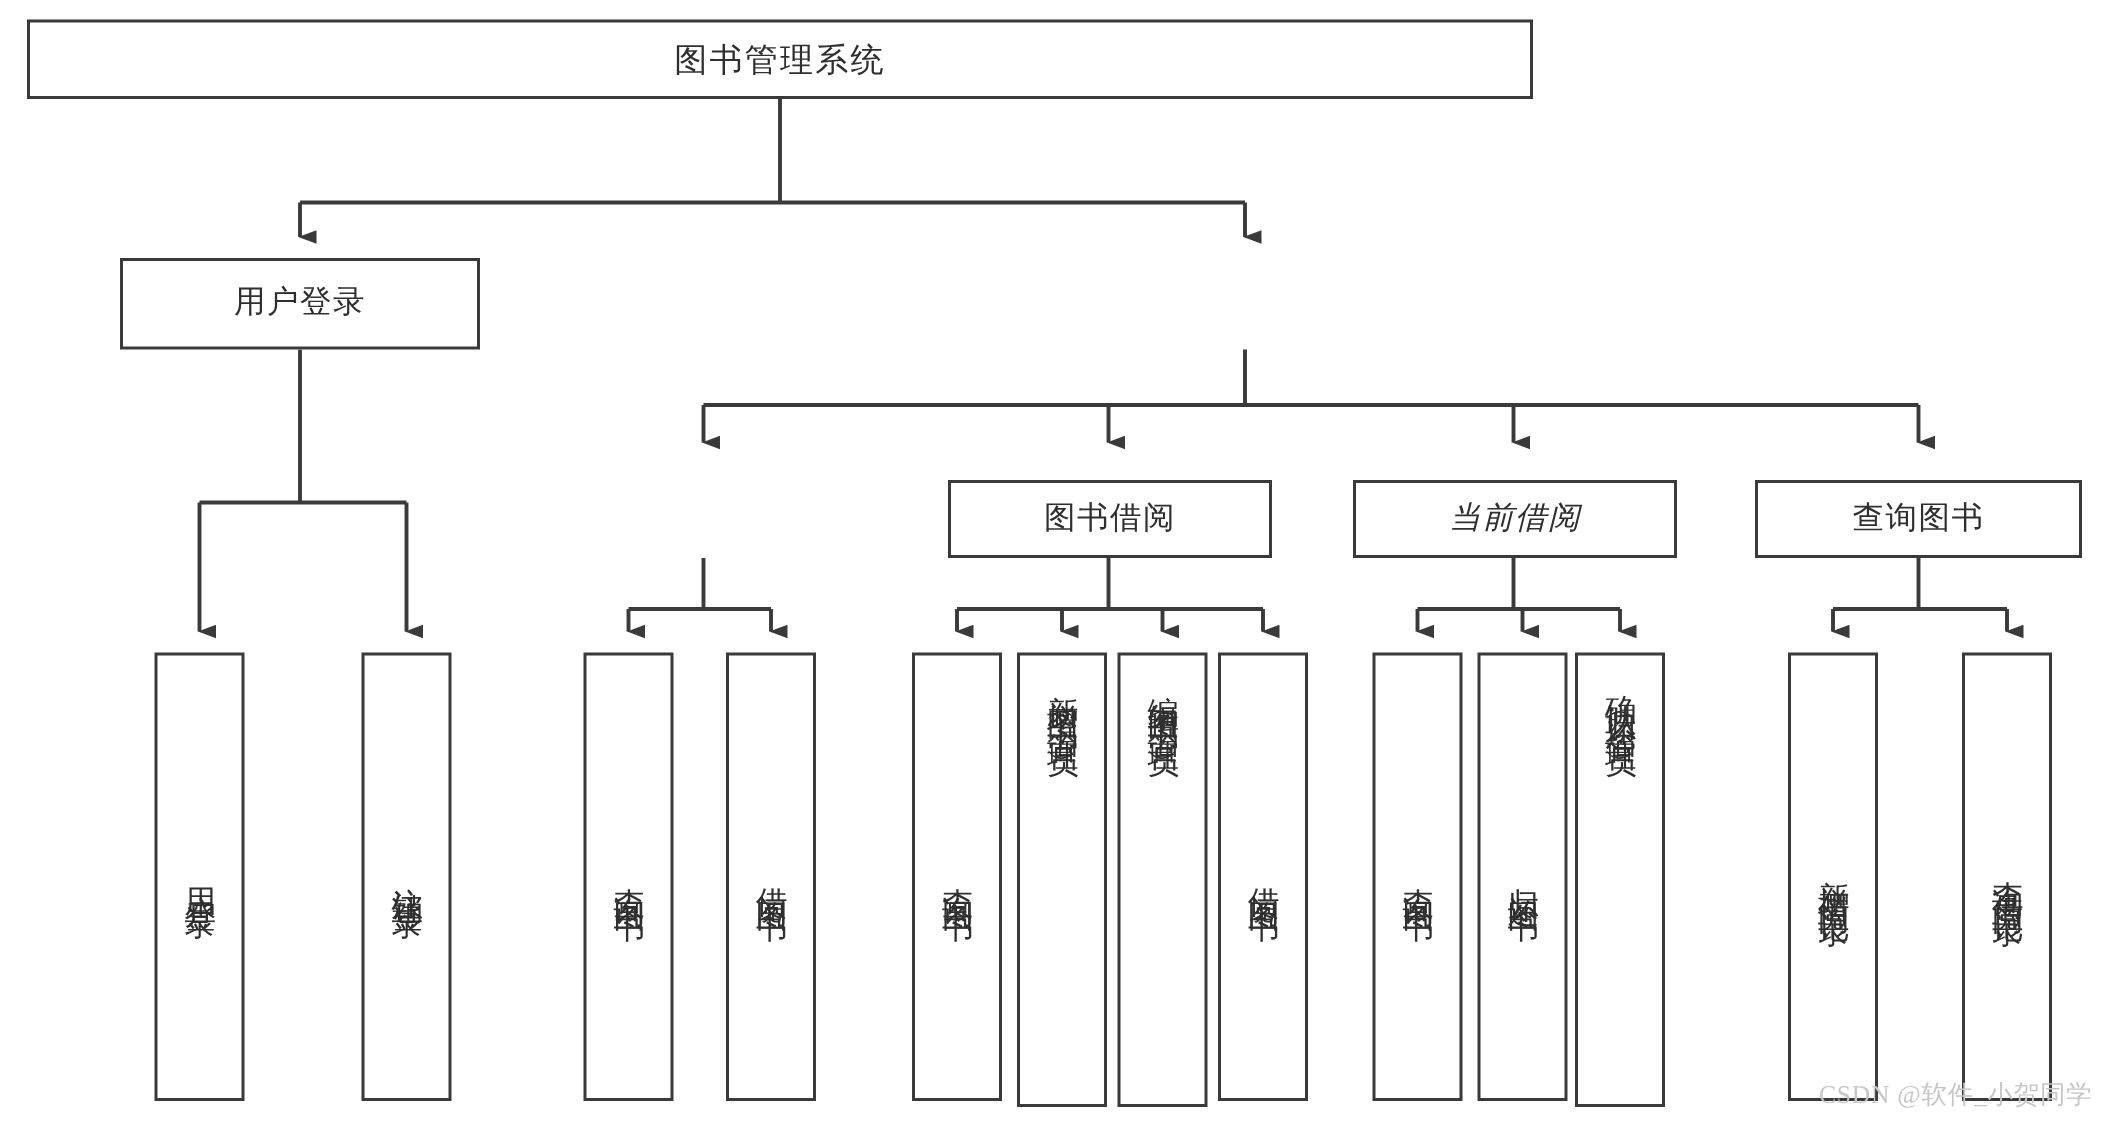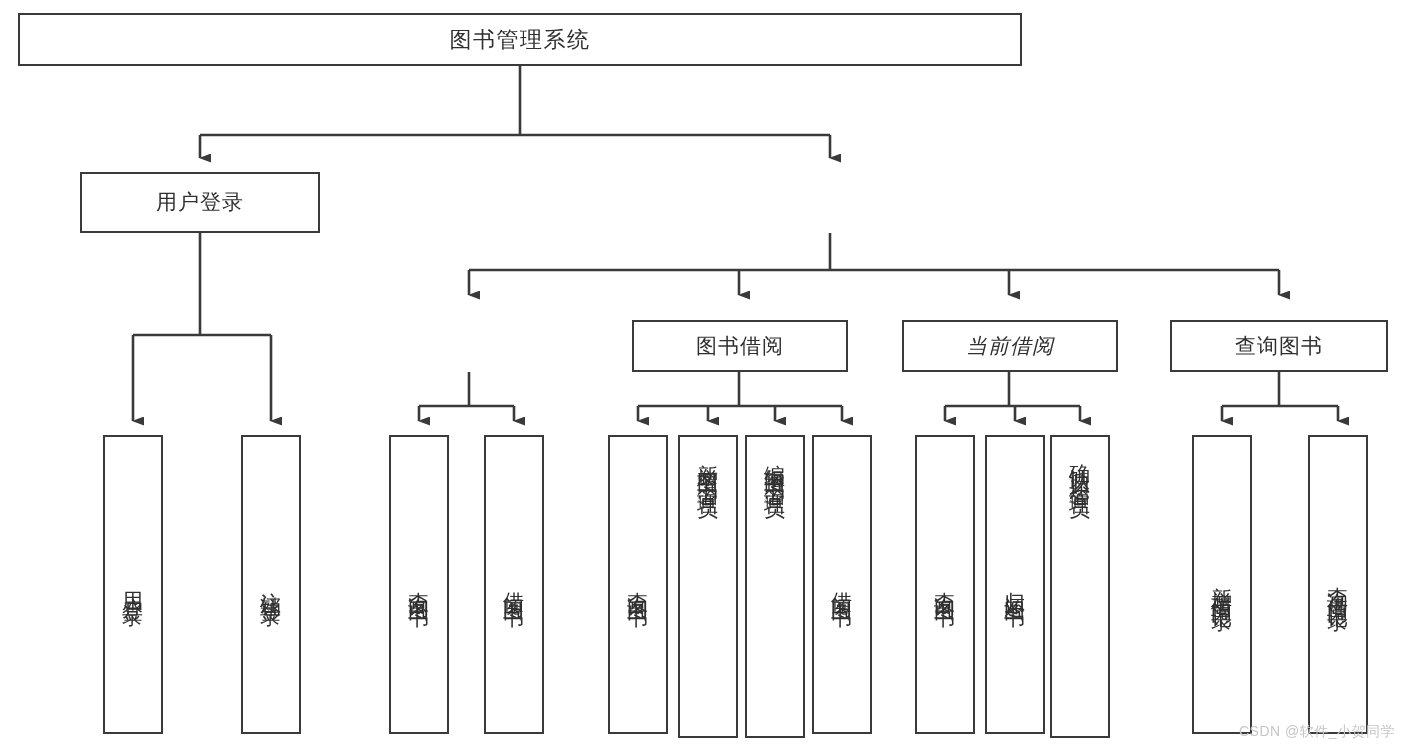--- a/index.html
+++ b/index.html
@@ -47,26 +47,26 @@
     font-size:21px;
     letter-spacing:5px;
     line-height:1;
   }
   .v-node.centered{align-items:center;padding-top:0;}
 
   #watermark{
     position:absolute;
     right:10px;
     bottom:6px;
-    font-size:14px;
+    font-size:17px;
     color:#c6c6c6;
     letter-spacing:0.5px;
     z-index:5;
     white-space:nowrap;
-    font-family:Liberation Sans, sans-serif;
+    font-family:Liberation Serif, serif;
   }
 </style>
 </head>
 <body>
 
 <div id="canvas">
 
   <svg id="wires" viewBox="0 0 1405 747" xmlns="http://www.w3.org/2000/svg">
     <defs>
       <marker id="arw" markerWidth="10" markerHeight="12" refX="4.5" refY="11" orient="auto" markerUnits="userSpaceOnUse">

